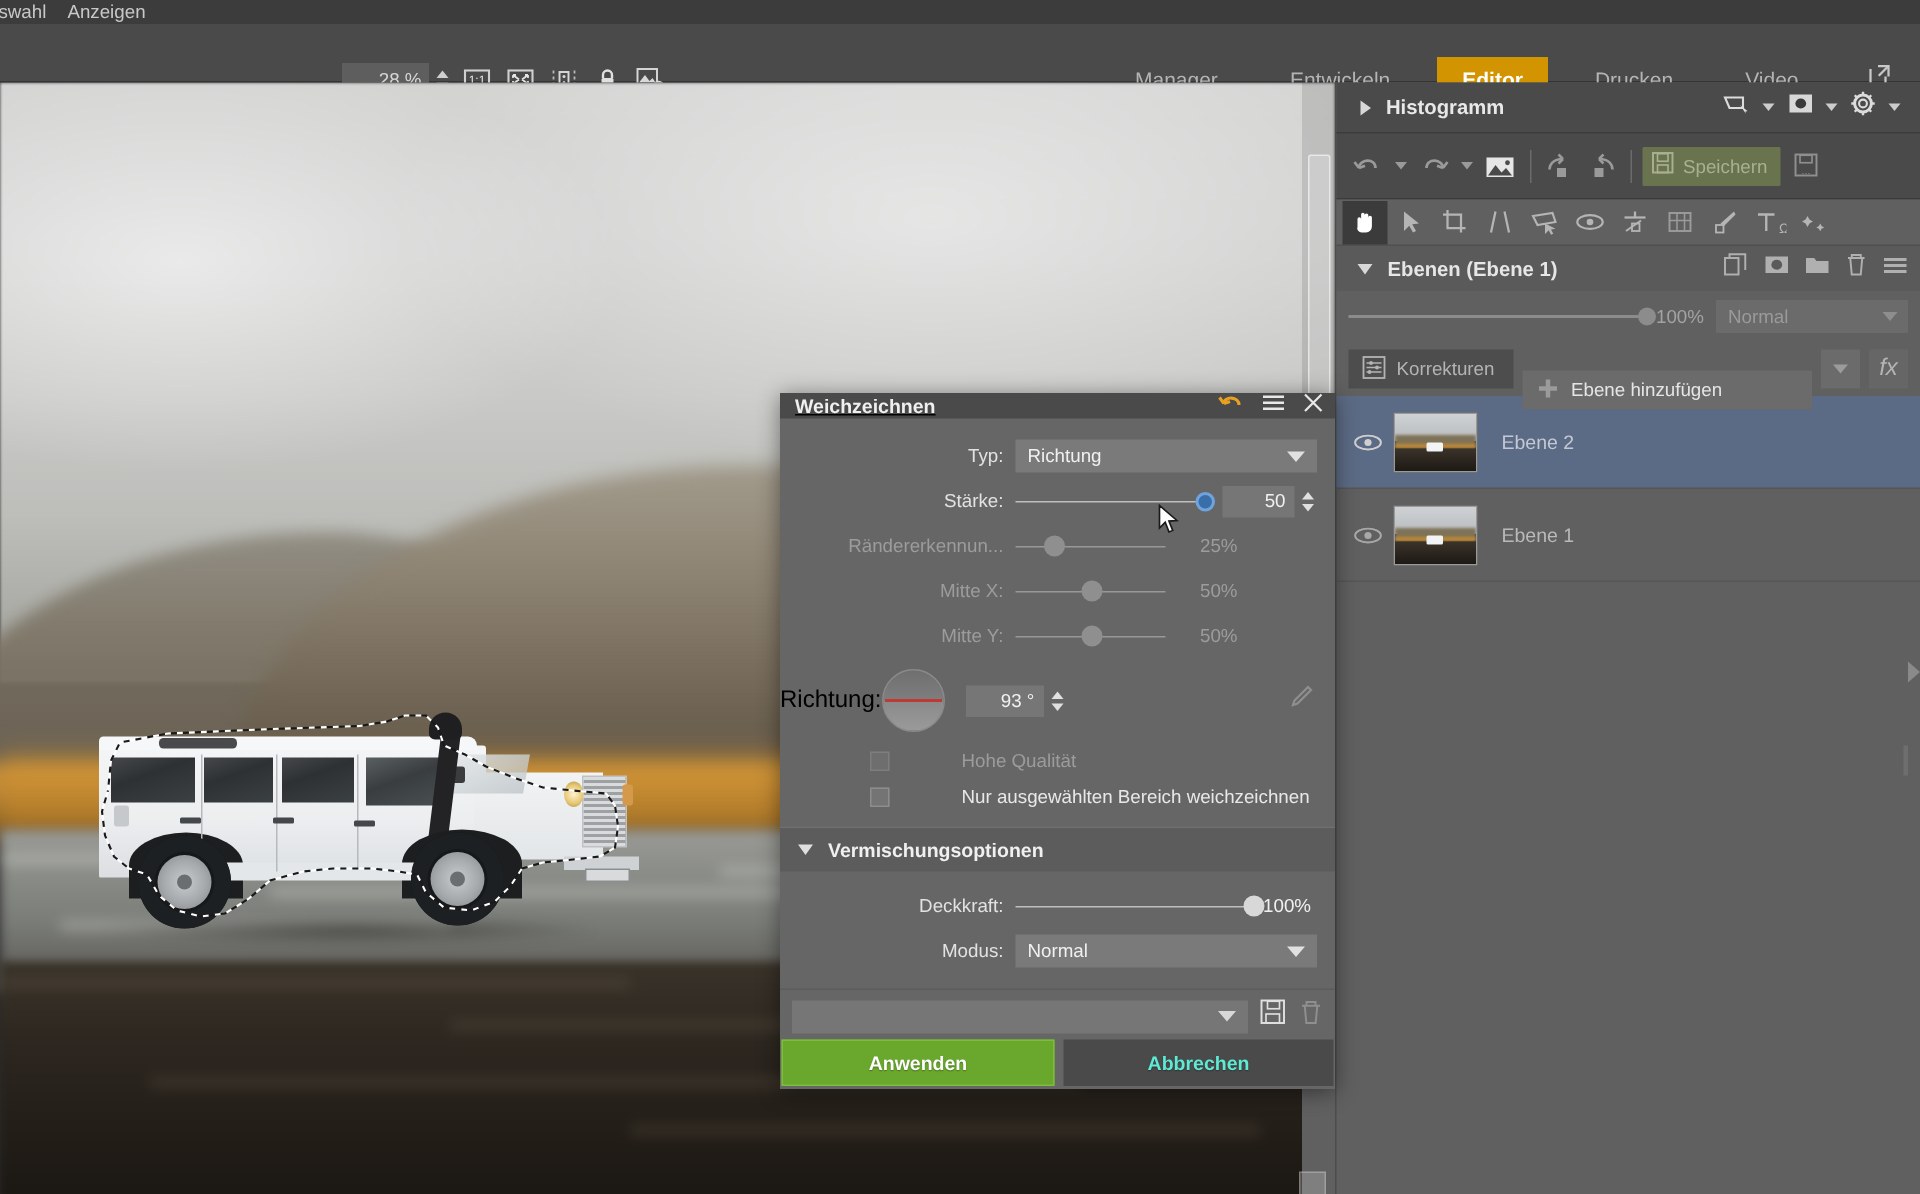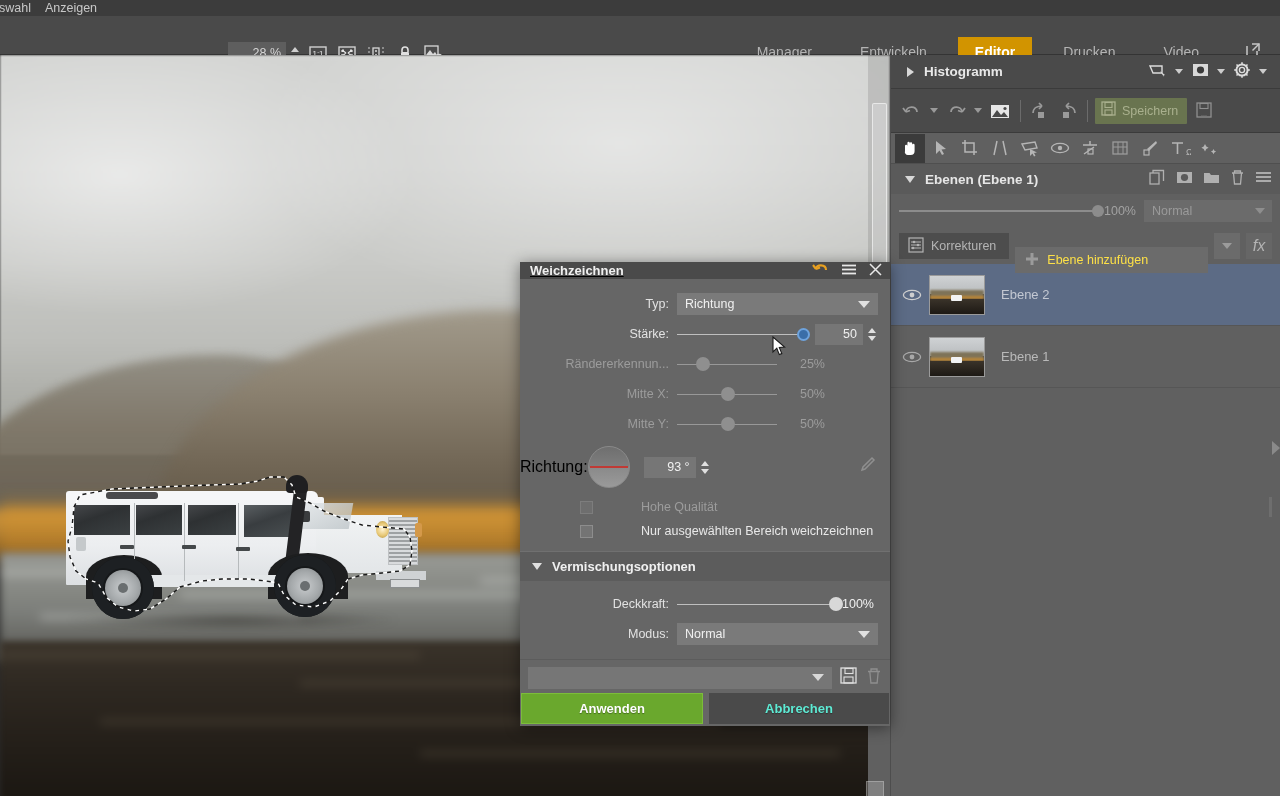--- a/index.html
+++ b/index.html
@@ -356,21 +356,21 @@
   .lbuttons {
     height: 36px; background: #606060;
     display: flex; align-items: center; padding: 0 8px; gap: 6px;
   }
   .btn-korr {
     height: 26px; background: #4d4d4d; display: flex; align-items: center;
     gap: 7px; padding: 0 13px 0 9px; font-size: 12.5px; color: #b4b4b4;
   }
   .btn-addlayer {
     height: 26px; background: #6b6b6b; display: flex; align-items: center;
-    gap: 8px; padding: 0 13px 0 10px; font-size: 12.5px; color: #fde047; flex: 1; margin-top: 28px;
+    gap: 8px; padding: 0 13px 0 10px; font-size: 12.5px; color: #e5e5e5; flex: 1; margin-top: 28px;
   }
   .btn-caret {
     width: 26px; height: 26px; background: #6b6b6b;
     display: flex; align-items: center; justify-content: center;
   }
   .btn-fx {
     width: 26px; height: 26px; background: #666666;
     display: flex; align-items: center; justify-content: center;
     font-size: 16px; color: #b4b4b4; font-style: italic;
   }

